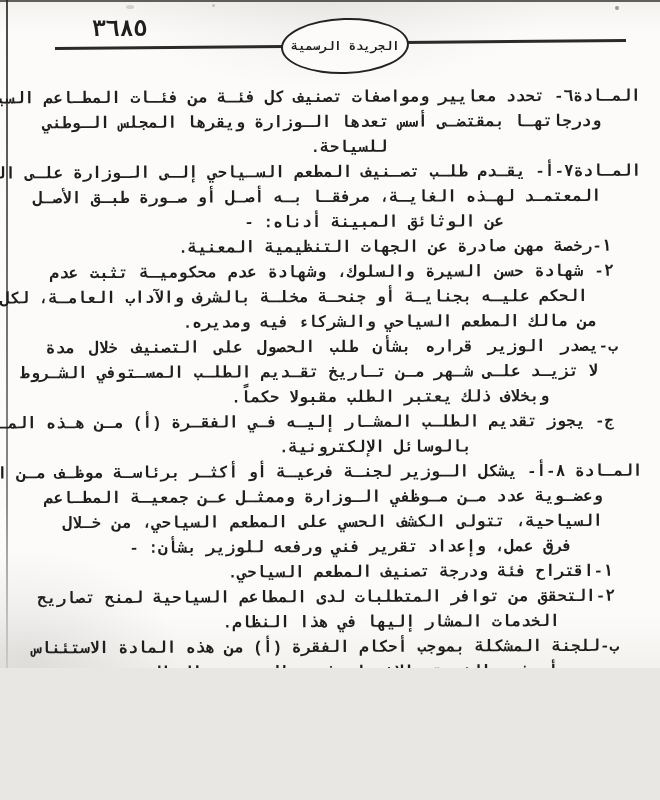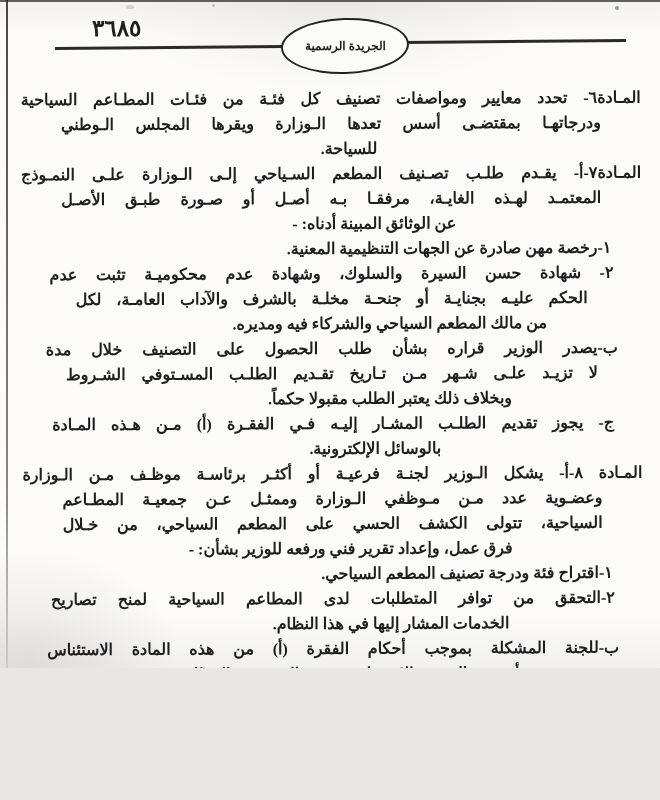--- a/index.html
+++ b/index.html
@@ -1,18 +1,18 @@
 <!DOCTYPE html>
 <html lang="ar" dir="rtl"><head>
 <meta charset="utf-8">
 <style>
   html,body{margin:0;padding:0;background:#e9e7e4;}
   .page{
     position:relative;width:660px;height:668px;overflow:hidden;
-    font-family:Liberation Serif, serif;color:#1f1e1c;
+    font-family:Liberation Mono, monospace;color:#1f1e1c;
     background:
       radial-gradient(220px 160px at 4% 99%, rgba(110,110,110,.16), rgba(110,110,110,0) 70%),
       radial-gradient(300px 120px at 50% 0%, rgba(120,120,120,.10), rgba(120,120,120,0) 75%),
       linear-gradient(180deg,#f3f2ef 0%,#fcfbf9 5%,#fcfbf9 92%,#f2f1ee 100%);
   }
   
   .edge-top{position:absolute;top:0;left:0;width:100%;height:2px;background:rgba(45,45,45,.75);}
   .edge-left{position:absolute;top:0;left:6px;width:2px;height:712px;
     background:linear-gradient(180deg,rgba(40,40,40,.85) 0%,rgba(60,60,60,.6) 70%,rgba(60,60,60,0) 100%);}
   .speck{position:absolute;border-radius:50%;}

